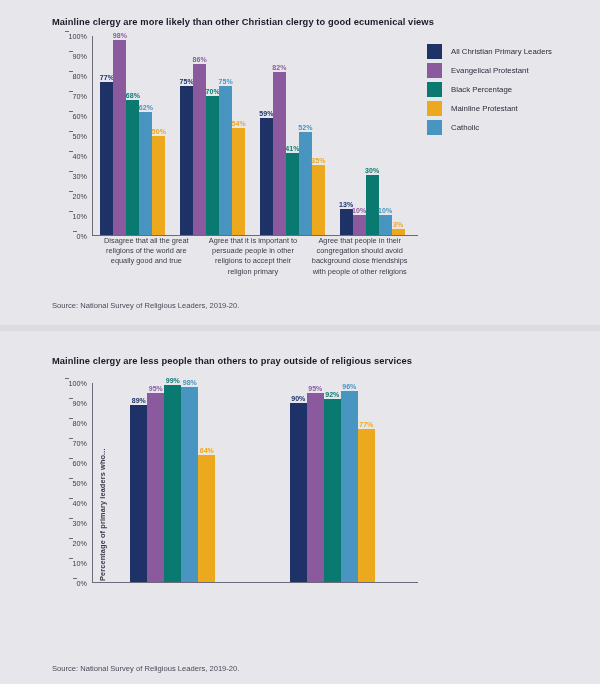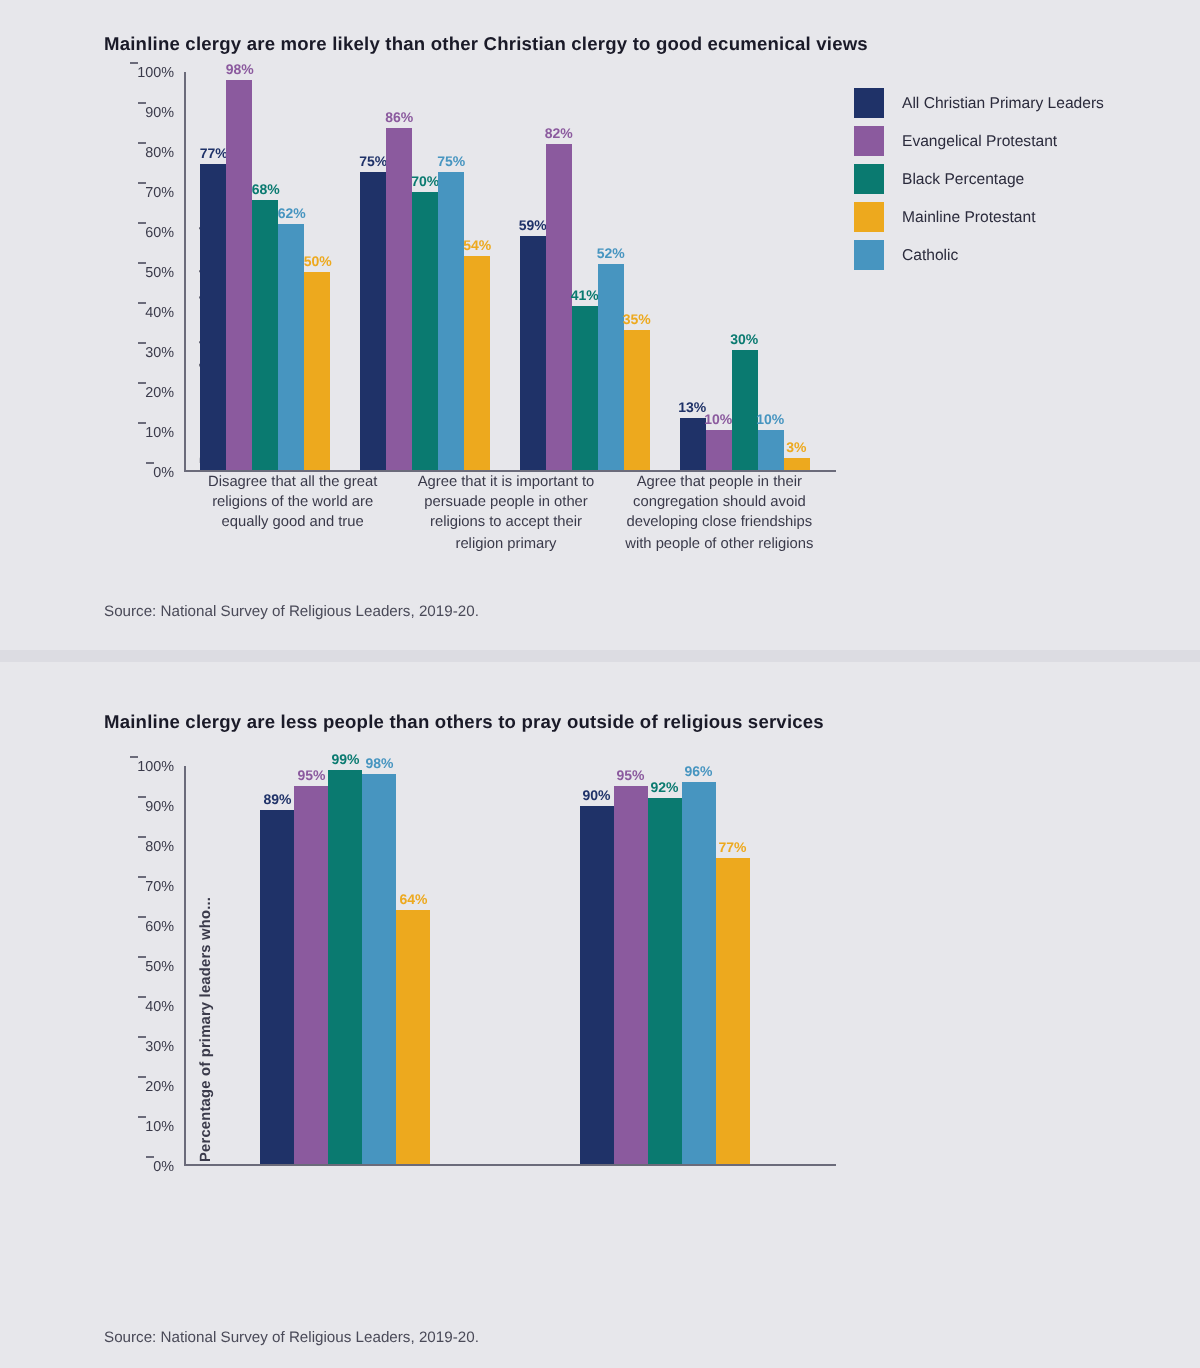--- a/index.html
+++ b/index.html
@@ -326,21 +326,21 @@
                 </div>
               </div>
             </div>
           </div>
         </div>
     </div>
 
     <div class="xlabels" id="xlabels1" style="left:93px;width:320px;">
         <div class="xlabel">Disagree that all the great religions of the world are equally good and true</div>
         <div class="xlabel">Agree that it is important to persuade people in other religions to accept their religion primary</div>
-        <div class="xlabel">Agree that people in their congregation should avoid developing close friendships with people of other religions</div>
+        <div class="xlabel">Agree that people in their congregation should avoid background close friendships with people of other religions</div>
       </div>
 
     <div class="legend" id="legend1">
         <div class="legend-row">
           <span class="swatch" style="background: rgb(31, 50, 104);"></span>
           <span class="legend-label">All Christian Primary Leaders</span>
         </div>
         <div class="legend-row">
           <span class="swatch" style="background: rgb(139, 90, 158);"></span>
           <span class="legend-label">Evangelical Protestant</span>

